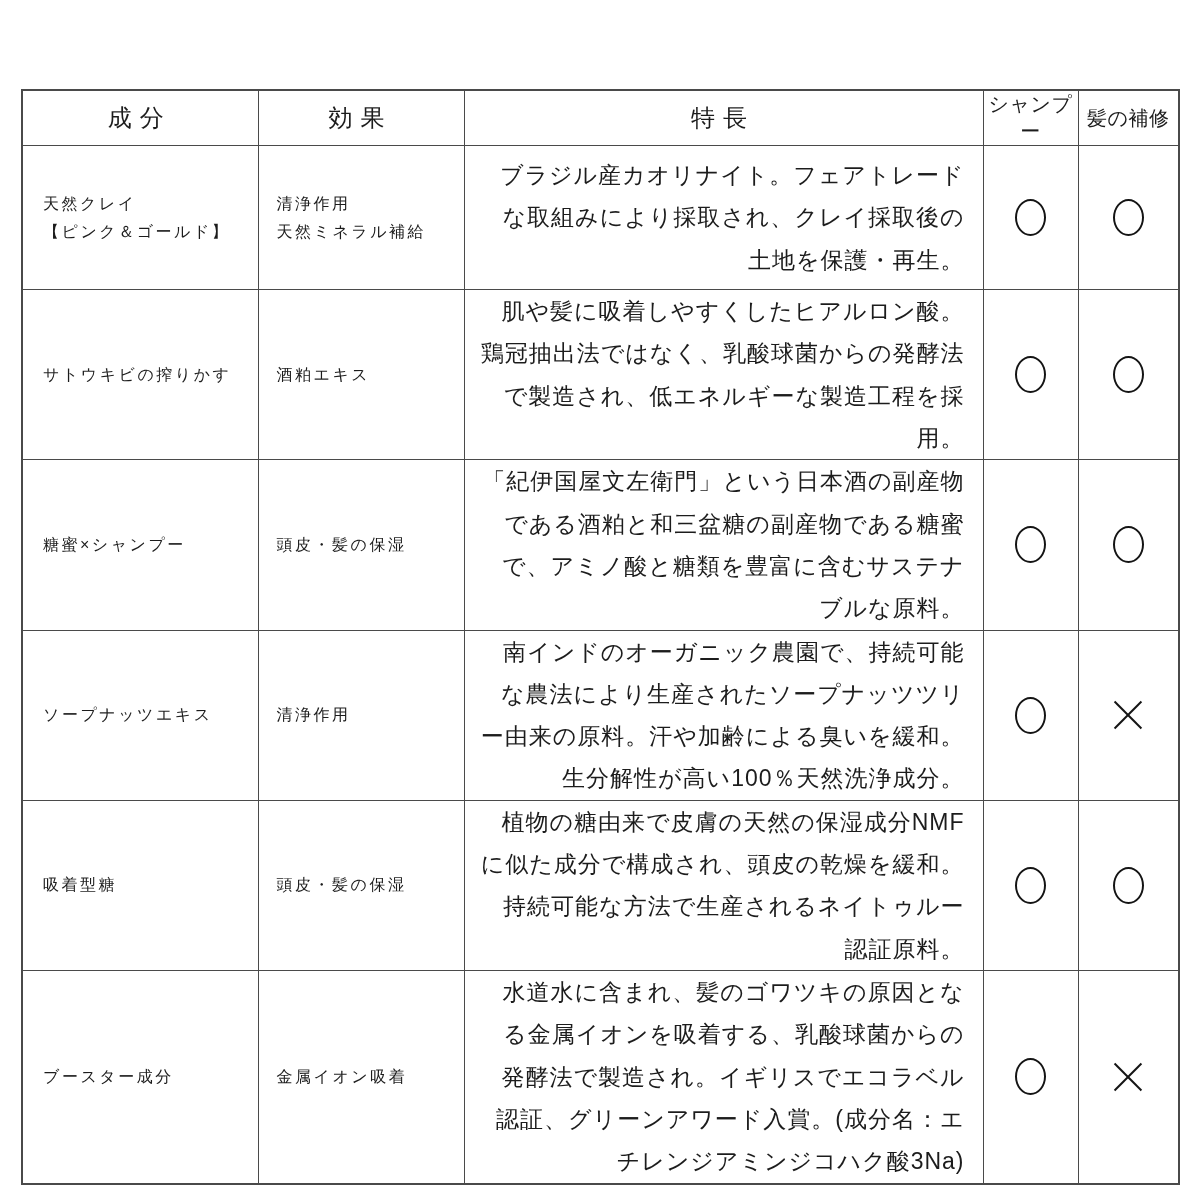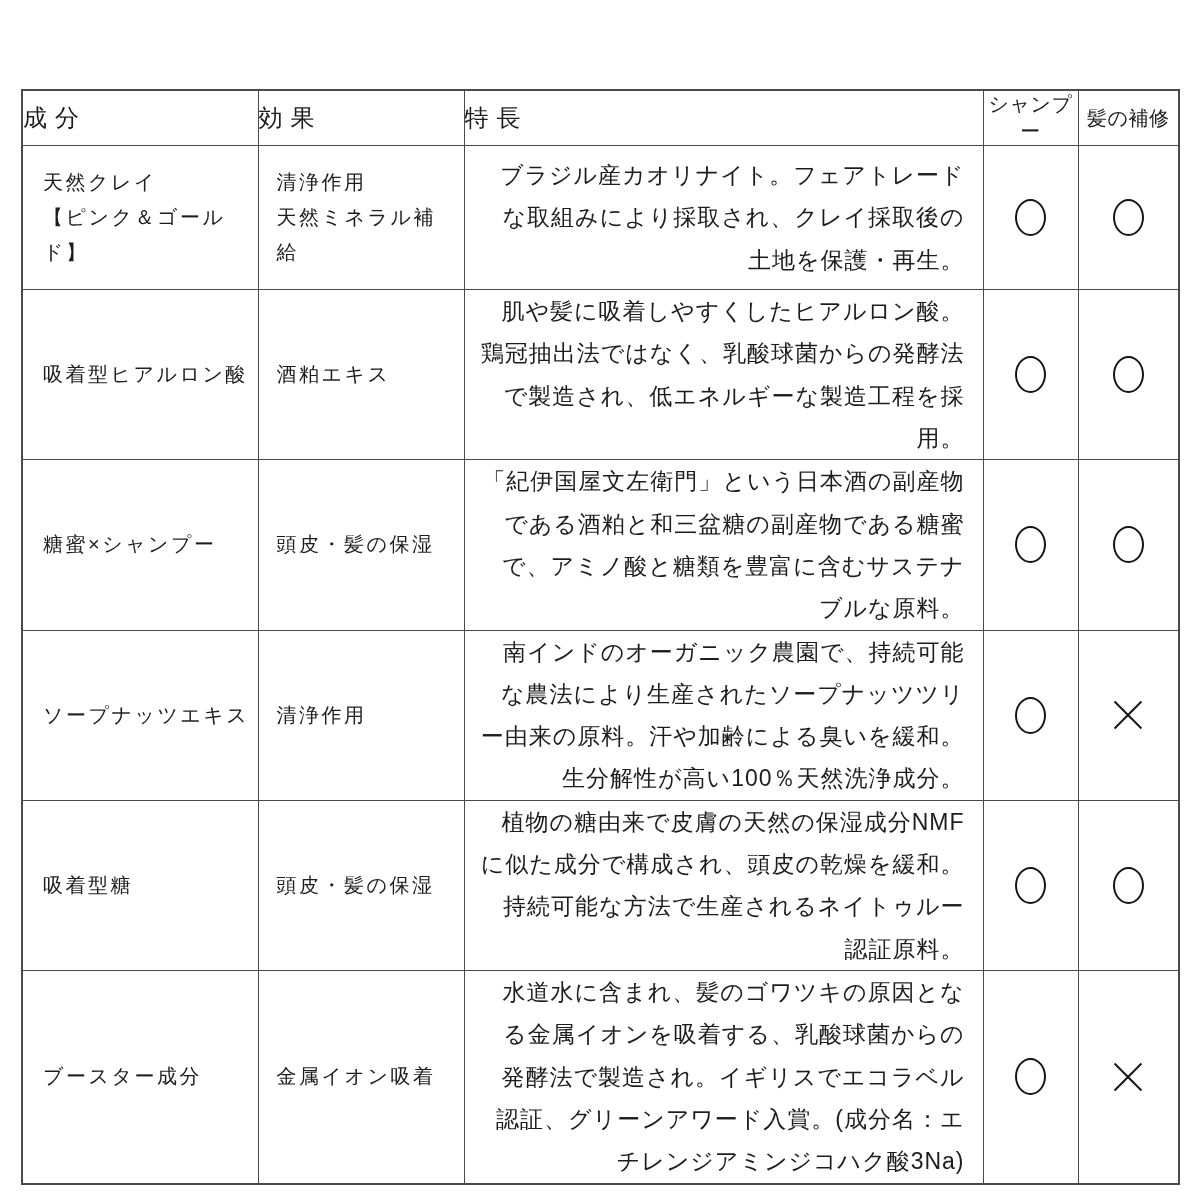--- a/index.html
+++ b/index.html
@@ -27,42 +27,42 @@
   th, td {
     border: 1.5px solid #4a4a4a;
     vertical-align: middle;
     font-weight: normal;
     overflow: hidden;
   }
   thead tr { height: 52px; }
   th.main-col {
     font-size: 24px;
     letter-spacing: 8px;
-    text-align: left;
+    text-align: center;
     padding-left: 0; 
   }
   th.small-col {
     font-size: 20px;
     letter-spacing: 0.5px;
     text-align: center;
     padding: 0 2px;
   }
   tbody tr { height: 140px; }
   tbody tr.first-row { height: 144px; }
   tbody tr.last-row  { height: 135px; }
   td.ingredient {
     padding: 0 8px 0 20px;
-    font-size: 20px;
+    font-size: 16px;
     letter-spacing: 2.5px;
     line-height: 1.75;
     white-space: pre-line;
   }
   td.effect {
     padding: 0 8px 0 18px;
-    font-size: 20px;
+    font-size: 16px;
     letter-spacing: 2.5px;
     line-height: 1.75;
     white-space: pre-line;
   }
   td.feature {
     padding: 0 18px 0 15px;
     font-size: 23px;
     letter-spacing: 1px;
     line-height: 1.84;
     text-align: right;
@@ -122,21 +122,21 @@
         <tr class="first-row">
           <td class="ingredient">天然クレイ
 【ピンク＆ゴールド】</td>
           <td class="effect">清浄作用
 天然ミネラル補給</td>
           <td class="feature">ブラジル産カオリナイト。フェアトレードな取組みにより採取され、クレイ採取後の土地を保護・再生。</td>
           <td class="mark-cell"><span class="mark-circle"></span></td>
           <td class="mark-cell"><span class="mark-circle"></span></td>
         </tr>
         <tr>
-          <td class="ingredient">吸着型ヒアルロン酸</td>
+          <td class="ingredient">サトウキビの搾りかす</td>
           <td class="effect">酒粕エキス</td>
           <td class="feature">肌や髪に吸着しやすくしたヒアルロン酸。鶏冠抽出法ではなく、乳酸球菌からの発酵法で製造され、低エネルギーな製造工程を採用。</td>
           <td class="mark-cell"><span class="mark-circle"></span></td>
           <td class="mark-cell"><span class="mark-circle"></span></td>
         </tr>
         <tr>
           <td class="ingredient">糖蜜×シャンプー</td>
           <td class="effect">頭皮・髪の保湿</td>
           <td class="feature">「紀伊国屋文左衛門」という日本酒の副産物である酒粕と和三盆糖の副産物である糖蜜で、アミノ酸と糖類を豊富に含むサステナブルな原料。</td>
           <td class="mark-cell"><span class="mark-circle"></span></td>

